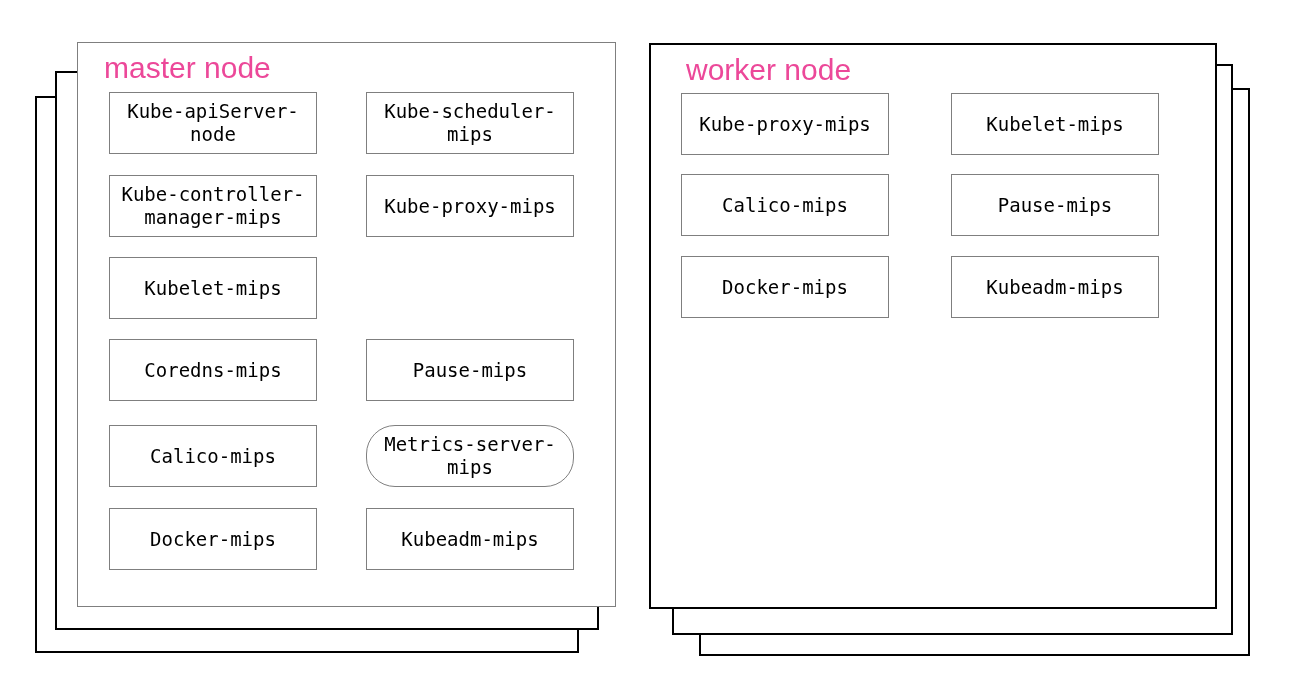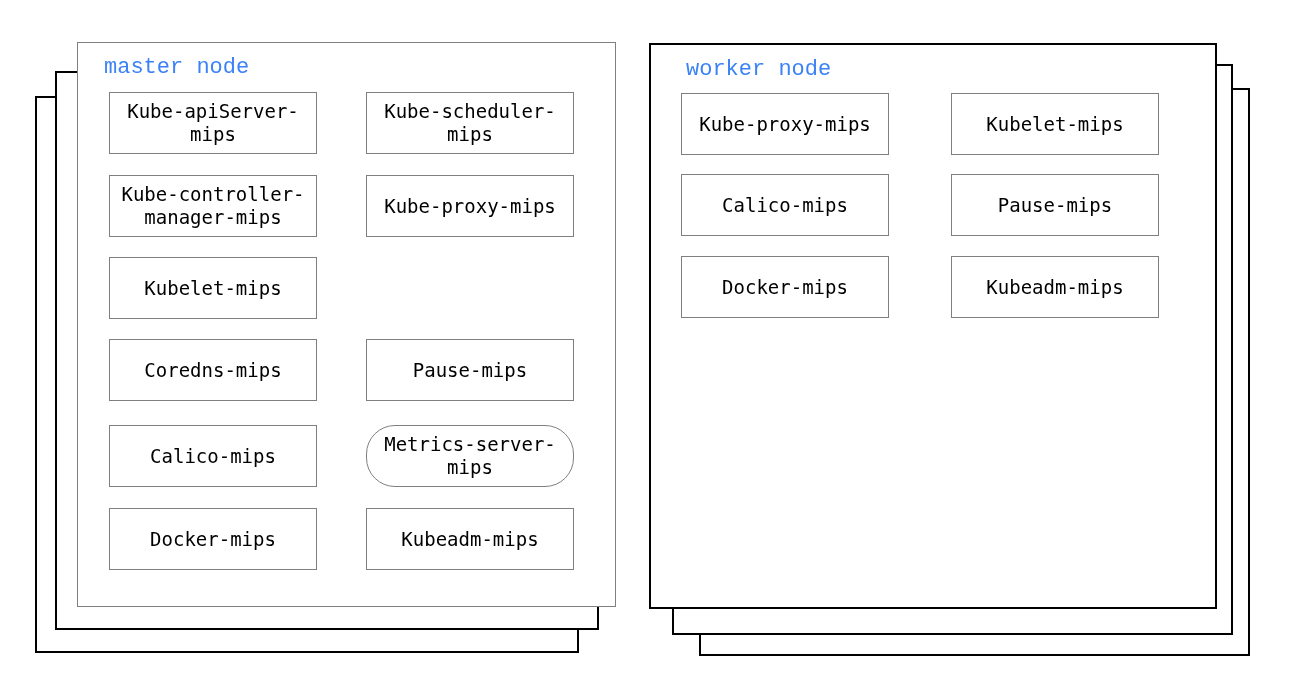--- a/index.html
+++ b/index.html
@@ -29,24 +29,24 @@
     width: 537px; height: 563px;
     border: 1px solid #7f7f7f;
   }
   .panel-worker {
     left: 649px; top: 43px;
     width: 564px; height: 562px;
     border: 2px solid #000000;
   }
   .panel-title {
     position: absolute;
-    font-family: Liberation Mono, monospace;
-    font-size: 22px;
+    font-family: Liberation Sans, sans-serif;
+    font-size: 30px;
     line-height: 30px;
-    color: #3b82f6;
+    color: #ec4899;
     white-space: nowrap;
   }
   .component-box {
     position: absolute;
     width: 208px;
     height: 62px;
     border: 1px solid #7f7f7f;
     background: #ffffff;
     display: flex;
     align-items: center;
@@ -65,21 +65,21 @@
 
 <div id="canvas">
 
   <div class="stack-layer" style="left:35px; top:96px; width:540px; height:553px;"></div>
   <div class="stack-layer" style="left:55px; top:71px; width:540px; height:555px;"></div>
 
   <div class="panel panel-master">
     <div class="panel-title" style="left:26px; top:10px;">master node</div>
 
     <div class="component-box" style="left:31px;  top:49px;">Kube-apiServer-
-mips</div>
+node</div>
     <div class="component-box" style="left:288px; top:49px;">Kube-scheduler-
 mips</div>
     <div class="component-box" style="left:31px;  top:132px;">Kube-controller-
 manager-mips</div>
     <div class="component-box" style="left:288px; top:132px;">Kube-proxy-mips</div>
     <div class="component-box" style="left:31px;  top:214px;">Kubelet-mips</div>
     <div class="component-box" style="left:31px;  top:296px;">Coredns-mips</div>
     <div class="component-box" style="left:288px; top:296px;">Pause-mips</div>
     <div class="component-box" style="left:31px;  top:382px;">Calico-mips</div>
     <div class="component-box" style="left:288px; top:382px;border-radius:29px;">Metrics-server-

